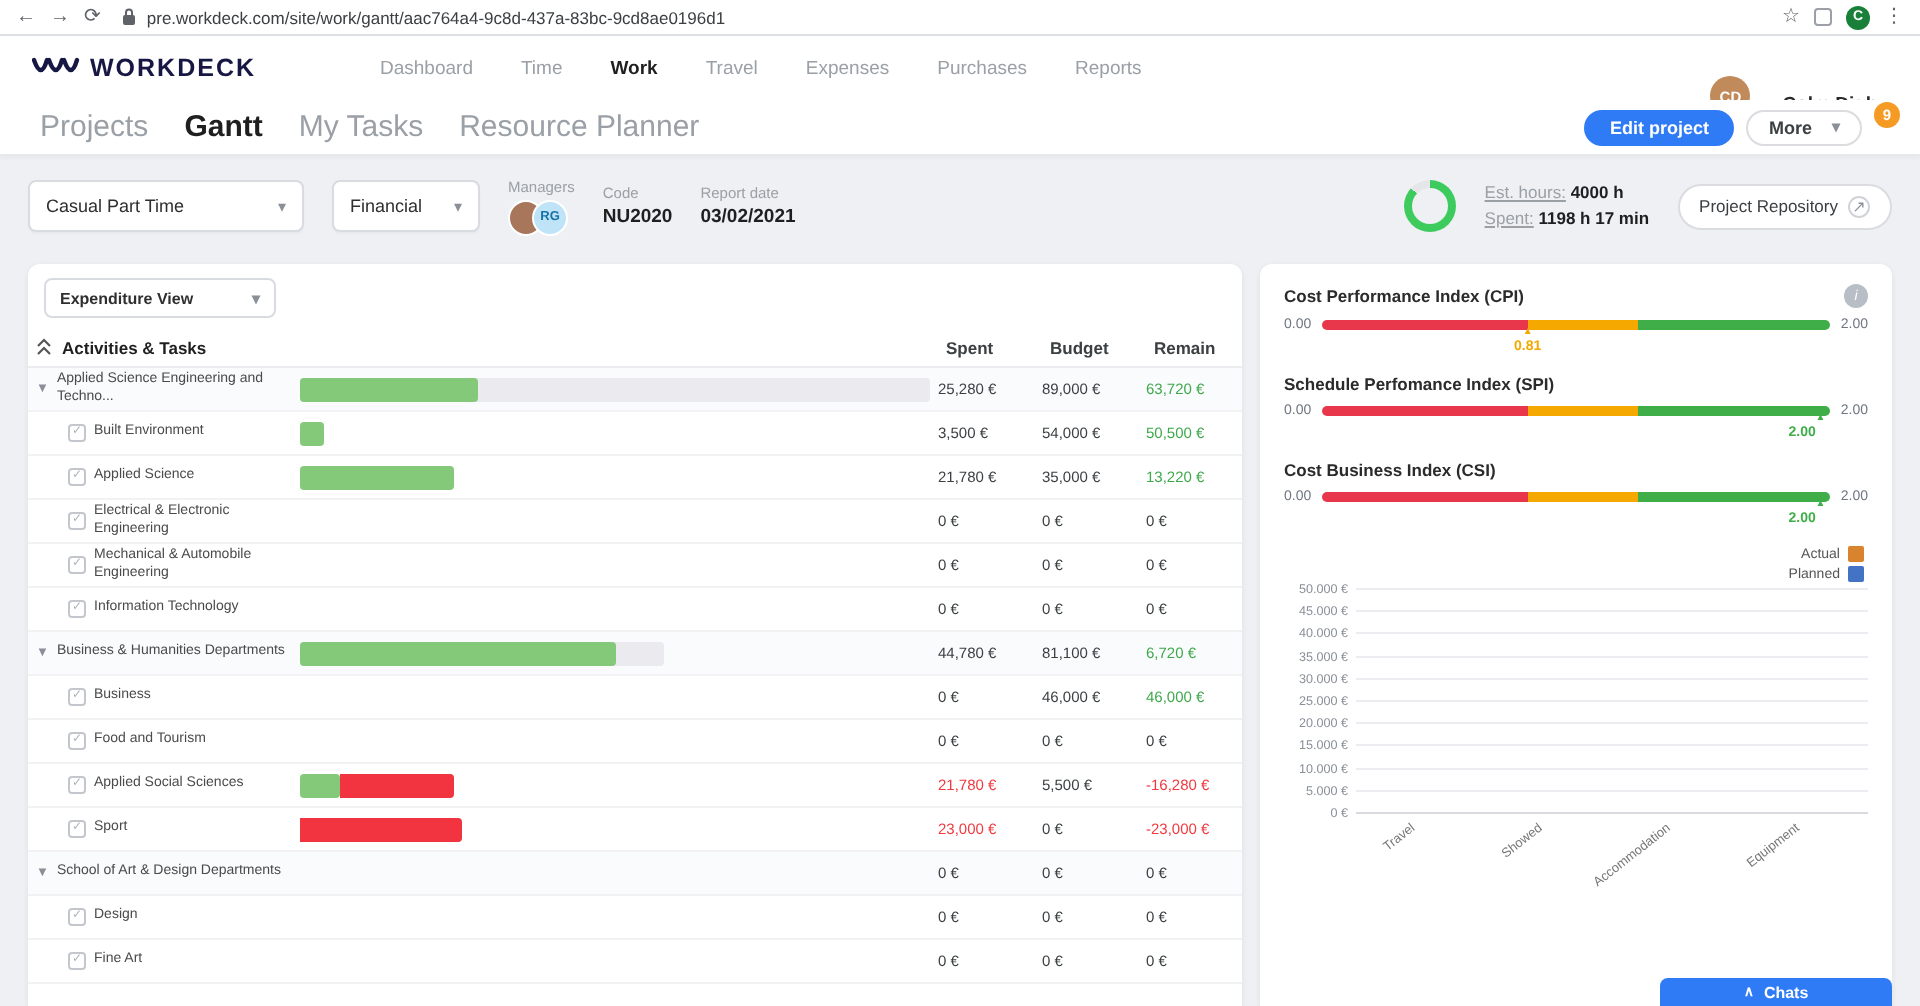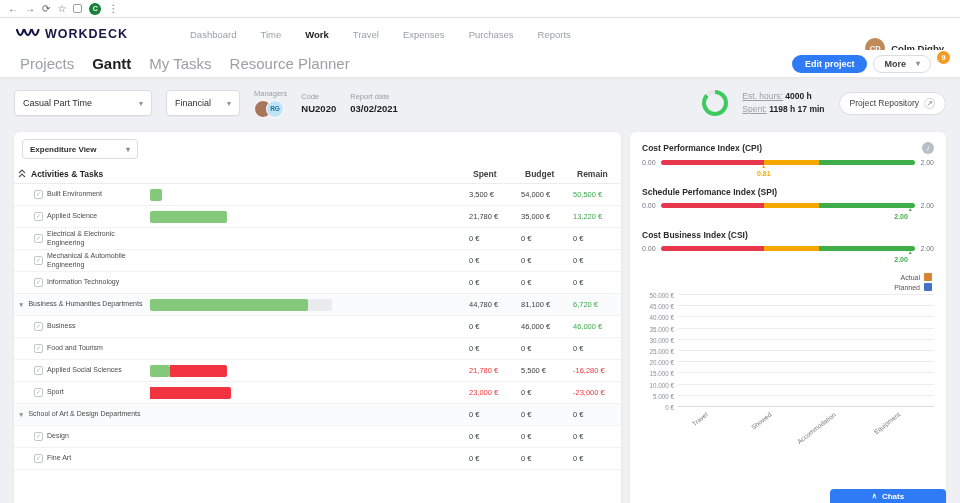--- a/index.html
+++ b/index.html
@@ -15,21 +15,21 @@
   .ext-ic { width:9px; height:9px; border:1px solid #9aa0a6; border-radius:2px; }
   .profile-av { width:12px; height:12px; border-radius:50%; background:#188038; color:#fff; font-size:7px; display:flex; align-items:center; justify-content:center; font-weight:bold; }
 
   
   .topnav { height:32px; background:#fff; display:flex; align-items:center; padding:0 16px; }
   .brand { display:flex; align-items:center; gap:5px; }
   .brand-text { font-size:12.5px; font-weight:800; letter-spacing:1px; color:#171744; }
   .nav-items { display:flex; gap:24px; margin-left:62px; }
   .nav-item { font-size:9.5px; color:#9aa0a6; cursor:pointer; }
   .nav-item.active { color:#1f1f1f; font-weight:700; }
-  .topnav-right { margin-left:auto; display:flex; align-items:center; gap:6px;margin-top:28px; }
+  .topnav-right { margin-left:auto; display:flex; align-items:flex-end; gap:16px;margin-top:28px; }
   .user-av { width:20px; height:20px; border-radius:50%; background:#c08a5a; color:#fff; font-size:7.5px; display:flex; align-items:center; justify-content:center; font-weight:bold; }
   .user-name { font-size:9.5px; color:#2b2b2b; font-weight:600; }
 
   
   .subnav { height:28px; background:#fff; border-bottom:1px solid #e7e9ed; display:flex; align-items:center; padding:0 10px 0 20px; gap:18px; position:relative; box-shadow:0 1px 2px rgba(0,0,0,.04); }
   .subtab { font-size:15px; color:#9aa0a6; cursor:pointer; }
   .subtab.active { color:#1f1f1f; font-weight:700; }
   .subnav-right { margin-left:auto; display:flex; align-items:center; gap:6px; }
   .btn-blue { background:#2f7bf6; color:#fff; font-size:9px; font-weight:600; padding:4px 13px; border-radius:12px; cursor:pointer; }
   .btn-white { background:#fff; border:1px solid #dadce0; color:#3c4043; font-size:9px; font-weight:600; padding:3px 10px; border-radius:12px; cursor:pointer; display:flex; align-items:center; gap:4px; }
@@ -120,20 +120,27 @@
 </style>
 </head>
 <body>
 
 <div class="stage">
 
   <div class="browser-bar">
     <span class="bicon">←</span>
     <span class="bicon">→</span>
     <span class="bicon">⟳</span>
+    <div class="urlbox">
+      <svg width="7" height="9" viewBox="0 0 7 9">
+          <rect x="0.5" y="3.5" width="6" height="5" rx="1" fill="#5f6368"></rect>
+          <path d="M2 3.5 V2.3 a1.5 1.5 0 0 1 3 0 V3.5" fill="none" stroke="#5f6368" stroke-width="1"></path>
+        </svg>
+      <span>pre.workdeck.com/site/work/gantt/aac764a4-9c8d-437a-83bc-9cd8ae0196d1</span>
+    </div>
     <div class="chrome-right">
       <span class="bicon">☆</span>
       <span class="ext-ic"></span>
       <span class="profile-av">C</span>
       <span class="bicon">⋮</span>
     </div>
   </div>
 
   <div class="topnav">
     <div class="brand">
@@ -226,20 +233,33 @@
               <path d="M1 8 L4 5 L7 8" stroke="#555" stroke-width="1.1" fill="none"></path>
             </svg>
           <span>Activities &amp; Tasks</span>
         </div>
         <div class="cell-bar"></div>
         <div class="cell-val">Spent</div>
         <div class="cell-val">Budget</div>
         <div class="cell-val">Remain</div>
       </div>
       <div id="table-rows">
+          <div class="trow parent">
+            <div class="cell-name">
+              <span class="tchev">▼</span>
+              <span class="nm">Applied Science Engineering and Techno...</span>
+            </div>
+            <div class="cell-bar">
+              <div class="bar track" style="left: 0px; width: 100%;"></div>
+              <div class="bar green" style="left: 0px; width: 28.4%;"></div>
+            </div>
+            <div class="cell-val">25,280 €</div>
+            <div class="cell-val">89,000 €</div>
+            <div class="cell-val val-green">63,720 €</div>
+          </div>
           <div class="trow">
             <div class="cell-name lvl1">
               <span class="task-ic">✓</span>
               <span class="nm">Built Environment</span>
             </div>
             <div class="cell-bar">
               <div class="bar green" style="left: 0px; width: 3.9%;"></div>
             </div>
             <div class="cell-val">3,500 €</div>
             <div class="cell-val">54,000 €</div>

